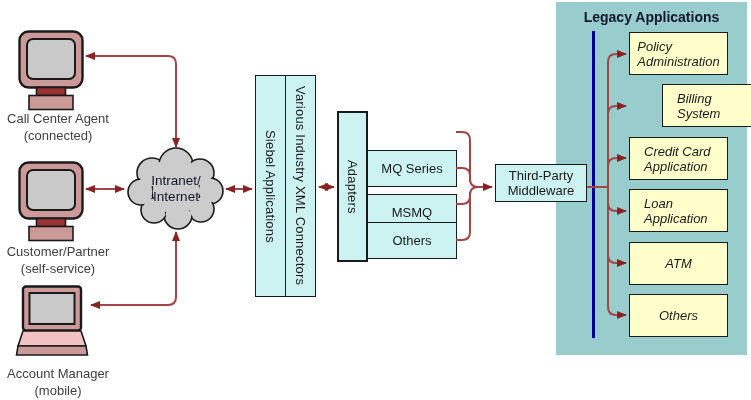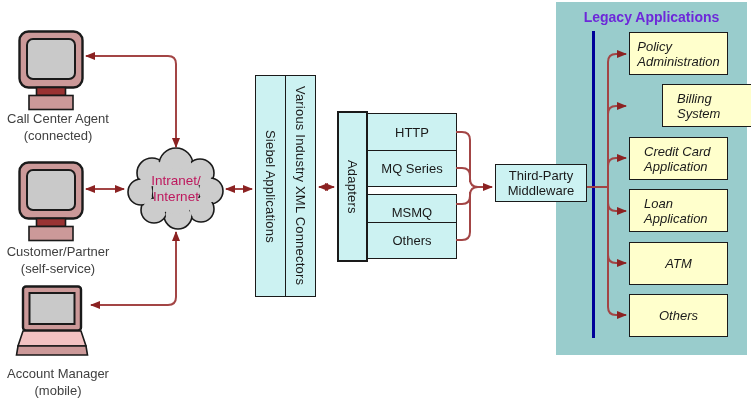--- a/index.html
+++ b/index.html
@@ -40,21 +40,21 @@
   .proto-msmq   {top:186px;height:37px;margin-top:8px;}
   .proto-others {top:222px;height:37px;}
   .middleware-box{left:495px;top:164px;width:92px;height:38px;padding:2px;}
   
   .legacy-panel{
     position:absolute;box-sizing:border-box;left:556px;top:2px;width:191px;height:353px;
     background:var(--legacy-panel-teal);
   }
   .legacy-title{
     position:absolute;left:0;top:7px;width:100%;text-align:center;
-    font-weight:bold;font-size:14px;color:#6d28d9;
+    font-weight:bold;font-size:14px;color:#0f172a;
   }
   .bus-line{position:absolute;left:592px;top:31px;width:3px;height:307px;background:var(--bus-line-navy);}
   .lbox{
     position:absolute;box-sizing:border-box;left:629px;width:99px;height:43px;
     background:var(--legacy-box-yellow);border:1px solid var(--outline-black);
     display:flex;align-items:center;justify-content:center;
     font-size:13px;line-height:15px;text-align:left;padding:14px;font-style:italic;
   }
   .lb1{top:32px;} .lb2{top:84px;margin-left:33px;} .lb3{top:137px;} .lb4{top:189px;} .lb5{top:242px;} .lb6{top:294px;}
   
@@ -64,21 +64,21 @@
   .ci3{left:14px;top:285px;}
   .clabel{
     position:absolute;left:0;width:116px;text-align:center;
     font-size:13px;line-height:17px;color:#404040;
   }
   .cl1{top:110px;} .cl2{top:243px;} .cl3{top:365px;}
   
   .cloud-svg{position:absolute;left:118px;top:143px;}
   .cloud-label{
     position:absolute;left:133px;top:173px;width:86px;text-align:center;
-    font-size:13.5px;line-height:16px;color:#be185d;
+    font-size:13.5px;line-height:16px;color:#0f172a;
   }
   
   #wires{position:absolute;left:0;top:0;pointer-events:none;}
   .wire{fill:none;stroke:var(--connector-line-red);stroke-width:2px;}
   .ah-fill{fill:var(--arrowhead-red);}
   
   .pink{fill:var(--device-pink);stroke:var(--outline-black);}
   .pinklight{fill:var(--device-pink-light);stroke:var(--outline-black);}
   .screen{fill:var(--device-screen-gray);stroke:var(--outline-black);}
   .neck{fill:var(--device-base-dark-red);stroke:var(--outline-black);}
@@ -120,23 +120,20 @@
 
   <div class="dbox siebel-box">
     <span class="vtext">Siebel Applications</span>
   </div>
   <div class="dbox xml-box">
     <span class="vtext">Various Industry XML Connectors</span>
   </div>
 
   <div class="dbox adapters-box">
     <span class="vtext">Adapters</span>
-  </div>
-  <div class="dbox proto proto-http">
-    <span>HTTP</span>
   </div>
   <div class="dbox proto proto-mq">
     <span>MQ Series</span>
   </div>
   <div class="dbox proto proto-msmq">
     <span>MSMQ</span>
   </div>
   <div class="dbox proto proto-others">
     <span>Others</span>
   </div>

